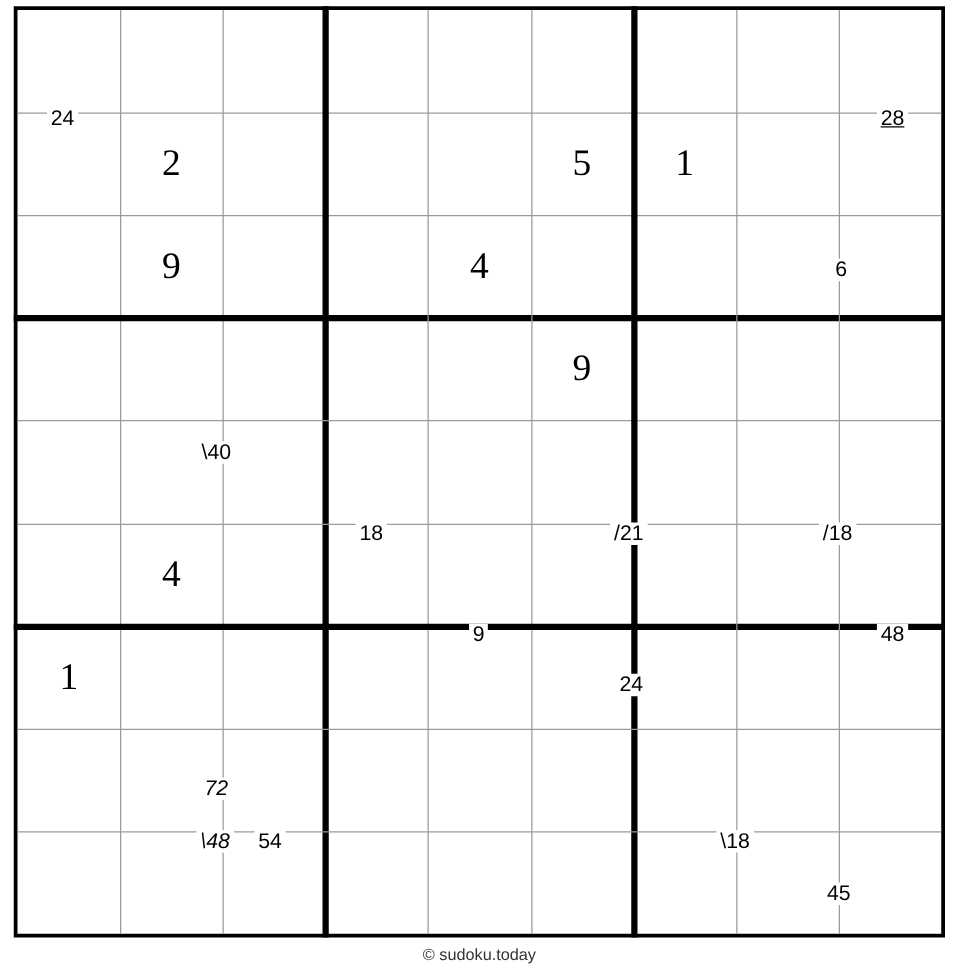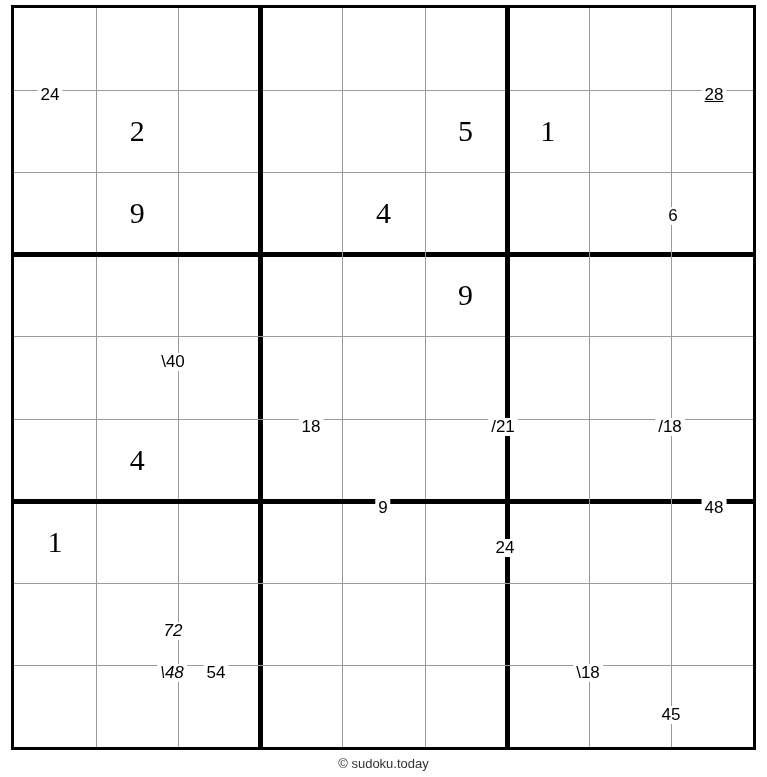--- a/index.html
+++ b/index.html
@@ -232,21 +232,21 @@
         <div class="cell" style="left: 410.556px; top: 656.889px;"></div>
         <div class="cell" style="left: 492.667px; top: 656.889px;"></div>
         <div class="cell" style="left: 574.778px; top: 656.889px;"></div>
         <div class="cell" style="left: 656.889px; top: 656.889px;"></div>
       </div>
     <div id="labels">
         <span class="sumlabel" style="left: 36px; top: 87px;">24</span>
         <span class="sumlabel" style="left: 700px; top: 87px; text-decoration: underline;">28</span>
         <span class="sumlabel" style="left: 659px; top: 208px;">6</span>
         <span class="sumlabel" style="left: 159px; top: 354px;">\40</span>
-        <span class="sumlabel" style="left: 297px; top: 419px;">18</span>
+        <span class="sumlabel" style="left: 283px; top: 419px;">18</span>
         <span class="sumlabel" style="left: 489px; top: 419px;">/21</span>
         <span class="sumlabel" style="left: 656px; top: 419px;">/18</span>
         <span class="sumlabel" style="left: 369px; top: 500px;">9</span>
         <span class="sumlabel" style="left: 700px; top: 500px;">48</span>
         <span class="sumlabel" style="left: 491px; top: 540px;">24</span>
         <span class="sumlabel" style="left: 159px; top: 623px; font-style: italic;">72</span>
         <span class="sumlabel" style="left: 158px; top: 665px; font-style: italic;">\48</span>
         <span class="sumlabel" style="left: 202px; top: 665px;">54</span>
         <span class="sumlabel" style="left: 574px; top: 665px;">\18</span>
         <span class="sumlabel" style="left: 657px; top: 707px;">45</span>

